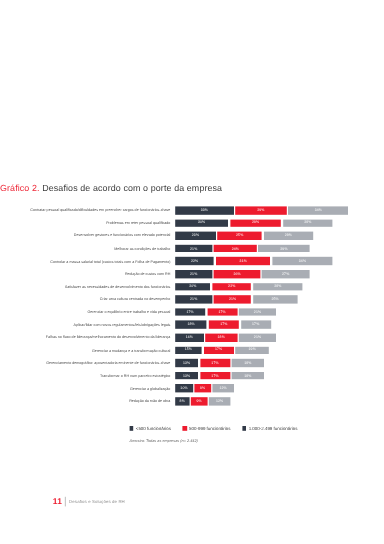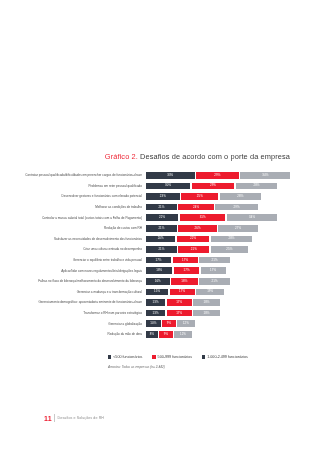--- a/index.html
+++ b/index.html
@@ -23,26 +23,25 @@
     height: 453px;
     background: #ffffff;
   }
 
   
   #chart-title {
     position: absolute;
     left: 0;
     top: 152px;
     width: 262px;
-    text-align: right;
+    text-align: left;
     font-size: 7.4px;
     color: #3b3b3b;
     letter-spacing: 0.1px;
     white-space: nowrap;
-    margin-left: 28px;
   }
   #chart-title .title-prefix {
     color: #ee2737;
   }
 
   
   #chart-area {
     position: absolute;
     left: 0;
     top: 170px;

